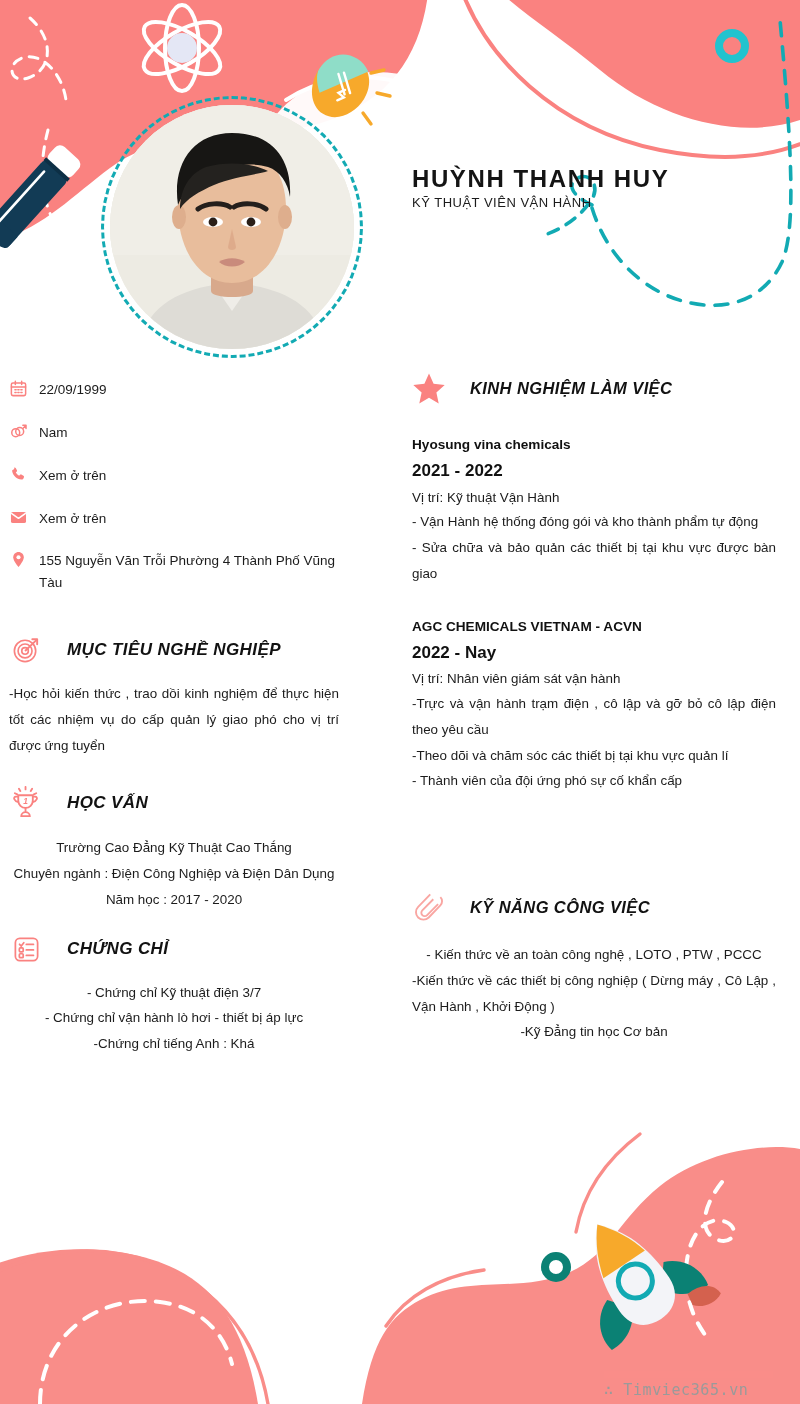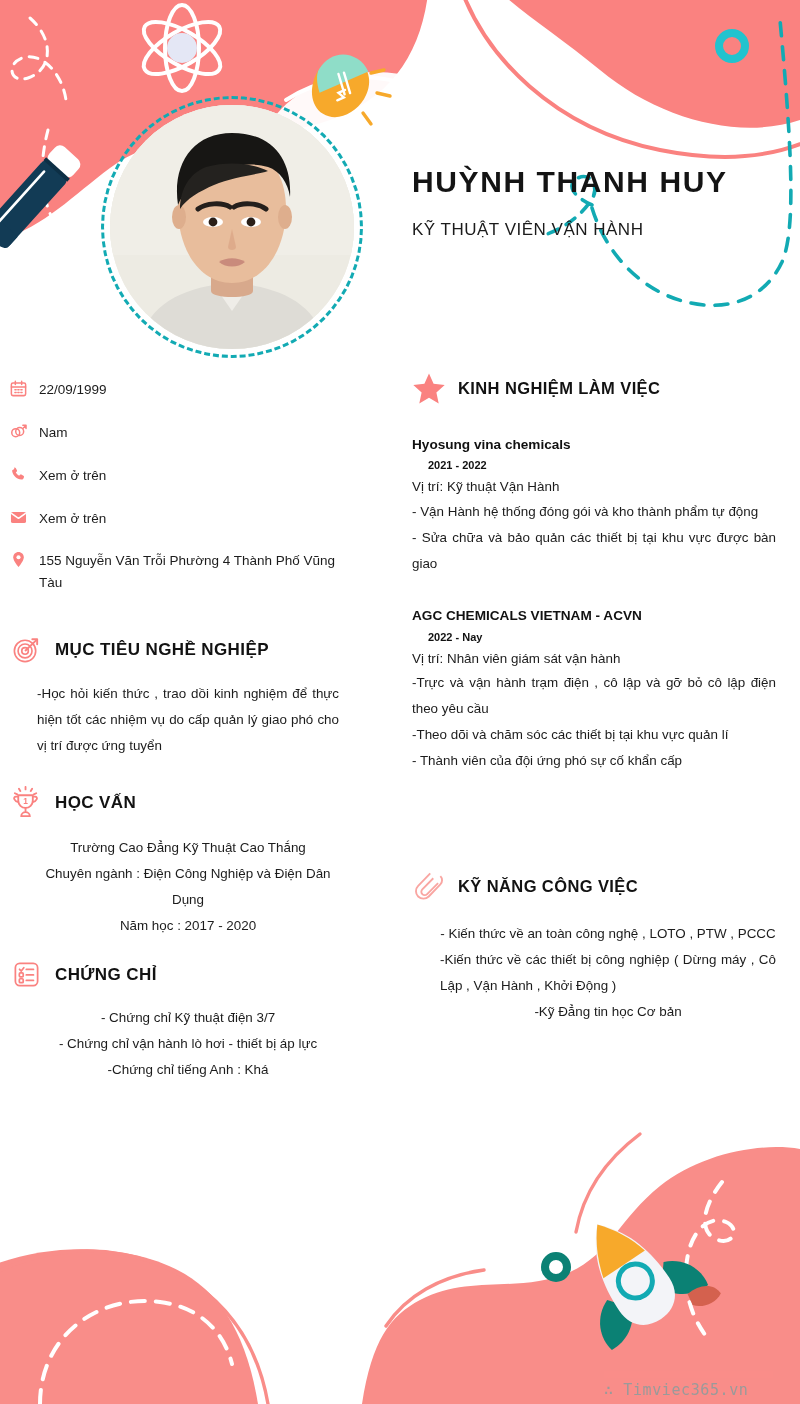--- a/index.html
+++ b/index.html
@@ -48,30 +48,30 @@
   }
   .photo-clip svg { display:block; }
 
   
   .name-block {
     position: absolute;
     left: 412px; top: 165px;
     width: 380px;
   }
   .cv-name {
-    font-size: 30px;
+    font-size: 24px;
     font-weight: 700;
     letter-spacing: 1.6px;
     color: #141414;
     line-height: 1.15;
     white-space: nowrap;
   }
   .cv-role {
-    margin-top: 20px;
-    font-size: 17px;
+    margin-top: 2px;
+    font-size: 13px;
     font-weight: 400;
     letter-spacing: 0.5px;
     color: #1b1b1b;
   }
 
   
   .col-left {
     position: absolute;
     left: 9px; top: 378px;
     width: 330px;
@@ -101,62 +101,61 @@
     font-size: 13.5px;
     color: #1c1c1c;
     line-height: 1.62;
     padding-top: 1px;
   }
 
   
   .sec-head {
     display: flex;
     align-items: center;
-    gap: 12px;
+    gap: 24px;
+    font-style: italic;
   }
   .sec-ico {
     width: 34px; min-width: 34px;
     display: flex; align-items: center; justify-content: center;
   }
   .sec-title {
     font-size: 17px;
     font-weight: 700;
     letter-spacing: 0.4px;
     color: #121212;
   }
   .sec-title.right-t { font-size: 16.5px; }
 
   .body-txt {
     font-size: 13.4px;
     color: #1c1c1c;
     line-height: 1.92;
     text-align: justify;
-    margin-left: 28px;
   }
   .body-txt.nojust { text-align: center; }
 
   .gap-28 { height: 28px; }
   .gap-22 { height: 22px; }
   .gap-18 { height: 18px; }
   .gap-16 { height: 16px; }
   .gap-40 { height: 40px; }
 
   
   .job-title {
     font-size: 13.6px;
     font-weight: 700;
     color: #111111;
     line-height: 1.72;
   }
   .job-date {
-    font-size: 11px;
+    font-size: 17px;
     font-weight: 700;
     color: #111111;
     line-height: 1.72;
-    margin-left: 16px;
   }
   .job-pos {
     font-size: 13.4px;
     color: #1c1c1c;
     line-height: 1.78;
   }
   .job-bullet {
     font-size: 13.4px;
     color: #1c1c1c;
     line-height: 1.92;

